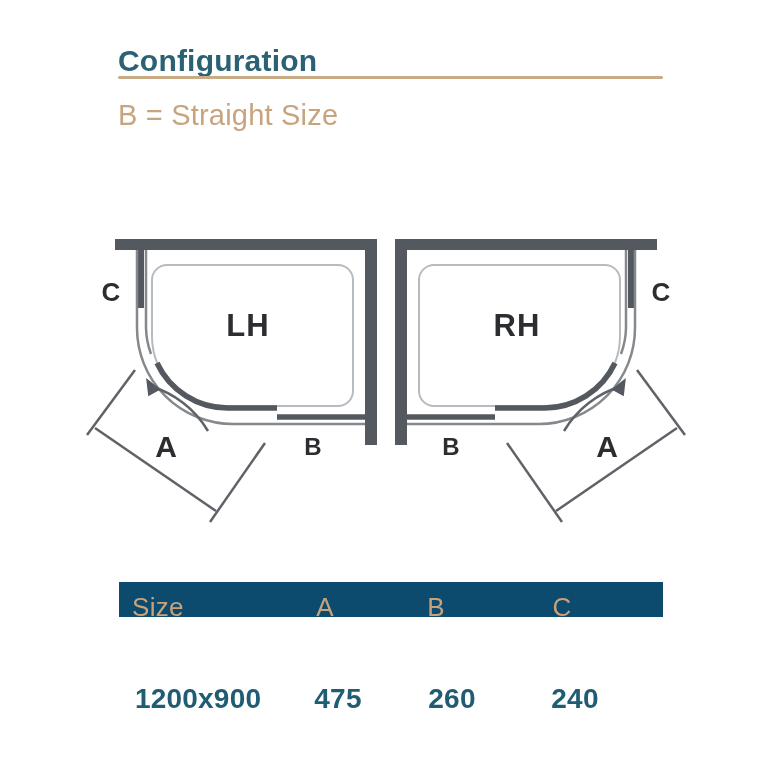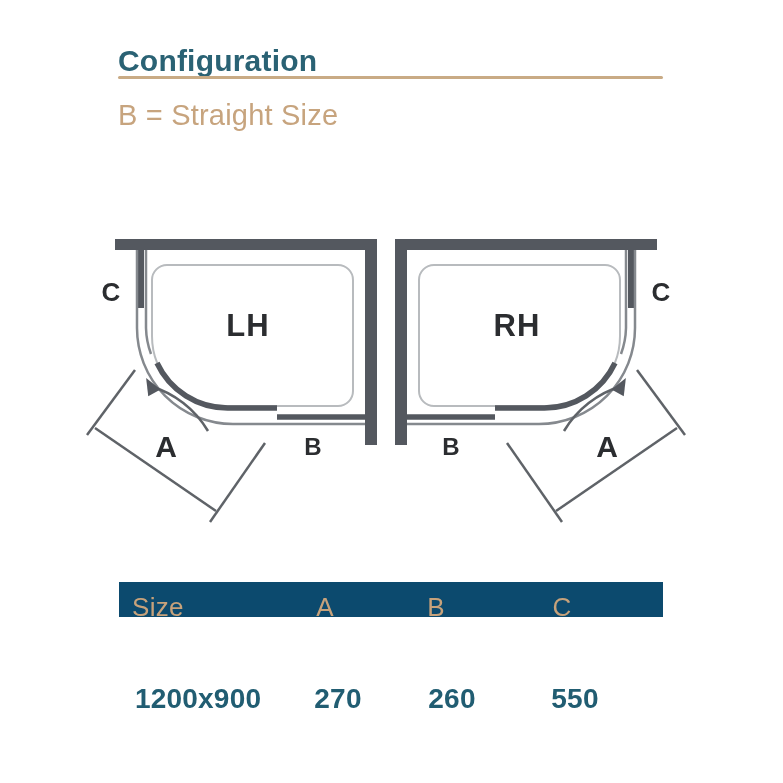--- a/index.html
+++ b/index.html
@@ -105,18 +105,18 @@
   </svg>
 
   <div class="abs table-band">
     <div class="th" style="left:13px;">Size</div>
     <div class="th th-center" style="left:206px;">A</div>
     <div class="th th-center" style="left:317px;">B</div>
     <div class="th th-center" style="left:443px;">C</div>
   </div>
   <div>
     <div class="abs data-row-cell" style="left:135px;">1200x900</div>
-    <div class="abs data-row-cell dc-center" style="left:338px;">270</div>
+    <div class="abs data-row-cell dc-center" style="left:338px;">475</div>
     <div class="abs data-row-cell dc-center" style="left:452px;">260</div>
-    <div class="abs data-row-cell dc-center" style="left:575px;">550</div>
+    <div class="abs data-row-cell dc-center" style="left:575px;">240</div>
   </div>
 
 </div>
 
 </body></html>

